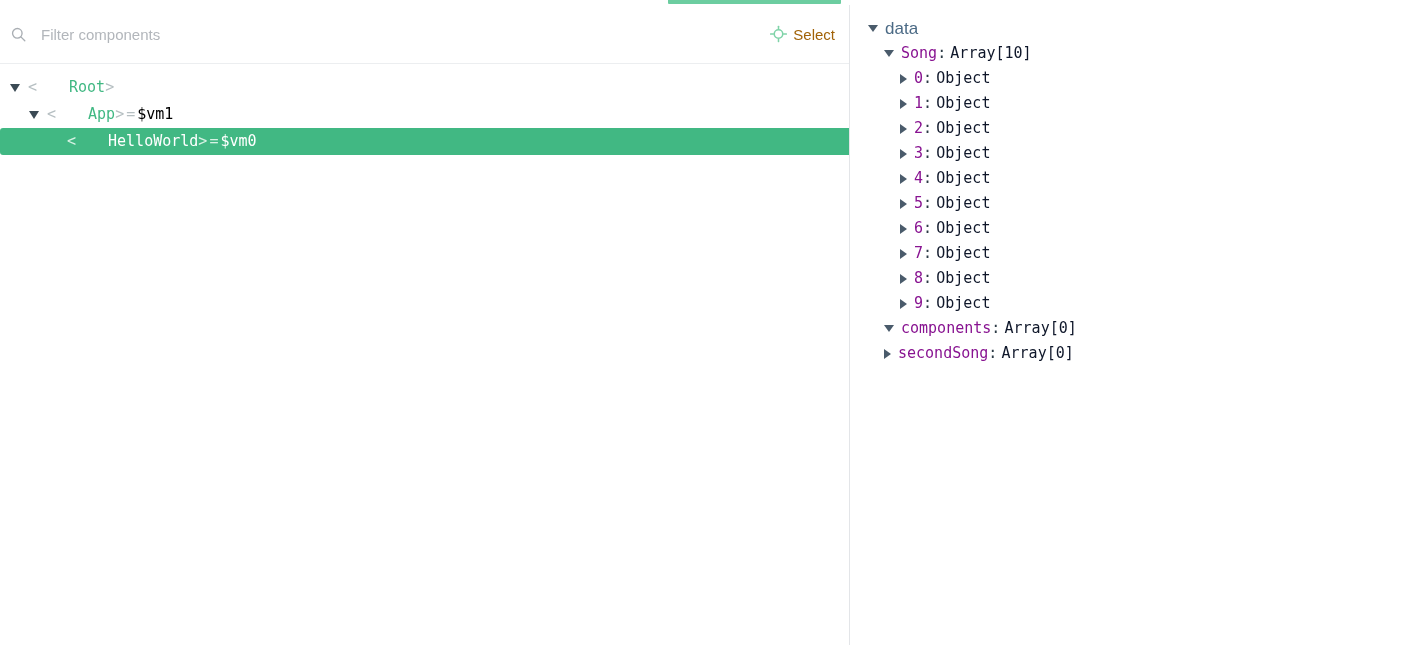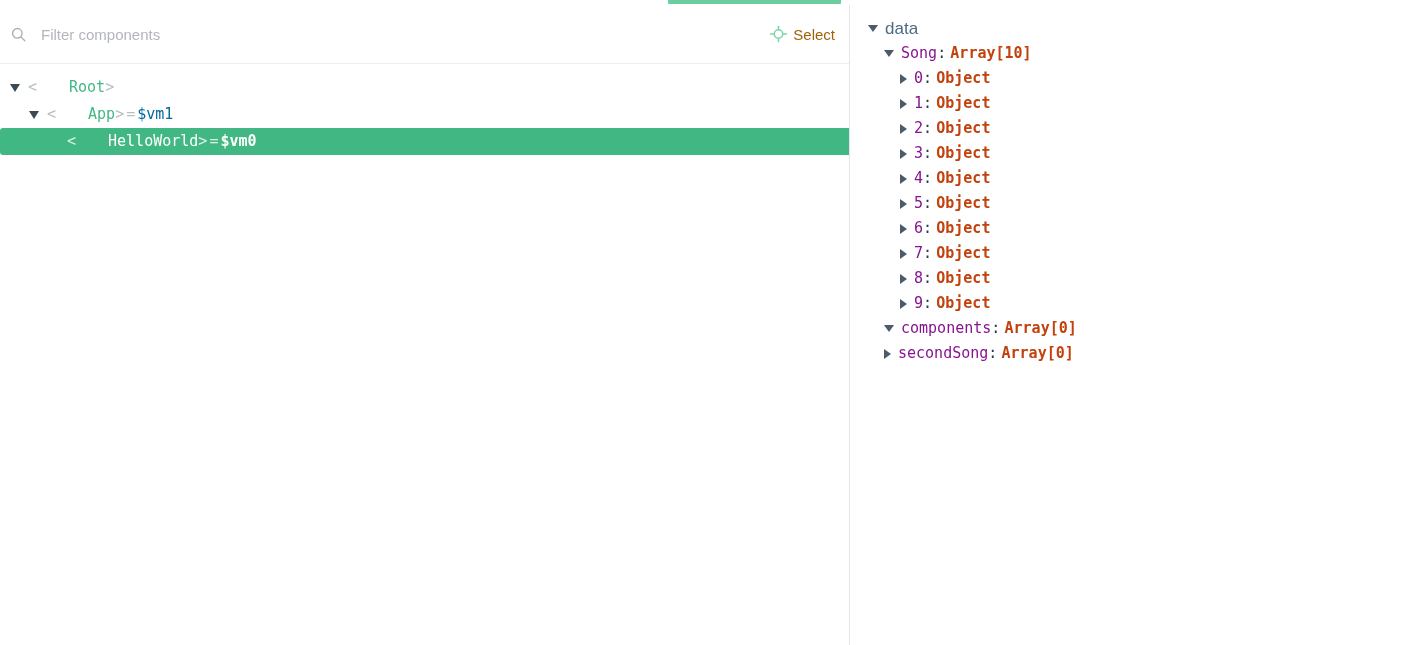--- a/index.html
+++ b/index.html
@@ -168,26 +168,26 @@
   }
   .arrow-down {
     border-left: 5.5px solid transparent;
     border-right: 5.5px solid transparent;
     border-top: 8px solid #3b4a54;
   }
 
   .tree-row .angle { color: #b6bfc2; }
   .tree-row .cname { color: #41b883; margin-left: 32px; }
   .tree-row .eq    { color: #b6bfc2; padding: 0 2px; }
-  .tree-row .vm    { color: #0369a1; }
+  .tree-row .vm    { color: #000000; }
 
   .tree-row.selected .angle,
   .tree-row.selected .eq { color: #d8f2e4; }
   .tree-row.selected .cname { color: #ffffff; }
-  .tree-row.selected .vm { color: #ffffff; font-weight: bold; }
+  .tree-row.selected .vm { color: #ffffff; font-weight: normal; }
 
   
   .data-tree {
     position: relative;
     padding-top: 11px;
     font-size: 15px;
     line-height: 25px;
   }
   .data-row {
     position: relative;
@@ -217,21 +217,21 @@
   .group-label {
     font-family: "Liberation Sans", sans-serif;
     font-size: 17px;
     color: #4b6a85;
   }
   .mono {
     font-family: "DejaVu Sans Mono", monospace;
   }
   .key-name { color: #881391; }
   .punct    { color: #2b3a45; }
-  .val-type { color: #c2410c; font-weight: bold; }
+  .val-type { color: #0f172a; }
 
   .ind-0 { margin-left: 18px; }
   .ind-1 { margin-left: 34px; }
   .ind-2 { margin-left: 50px; }
 </style>
 </head>
 <body>
 
 <div id="app-root">
 

